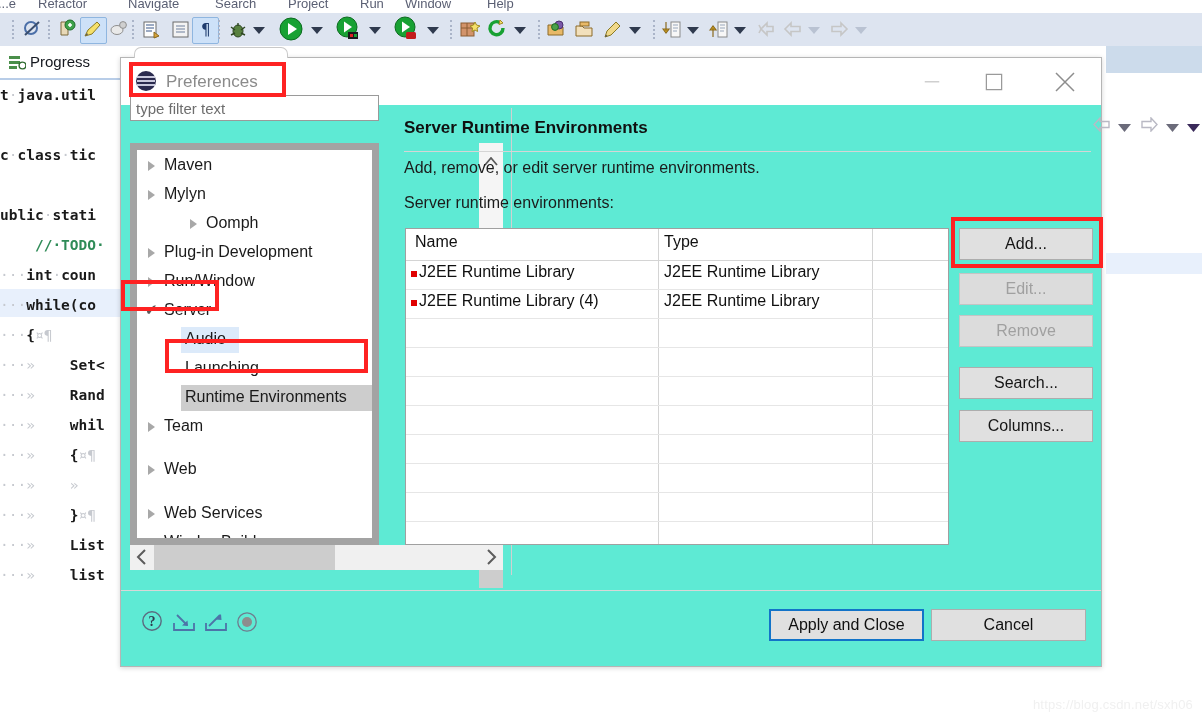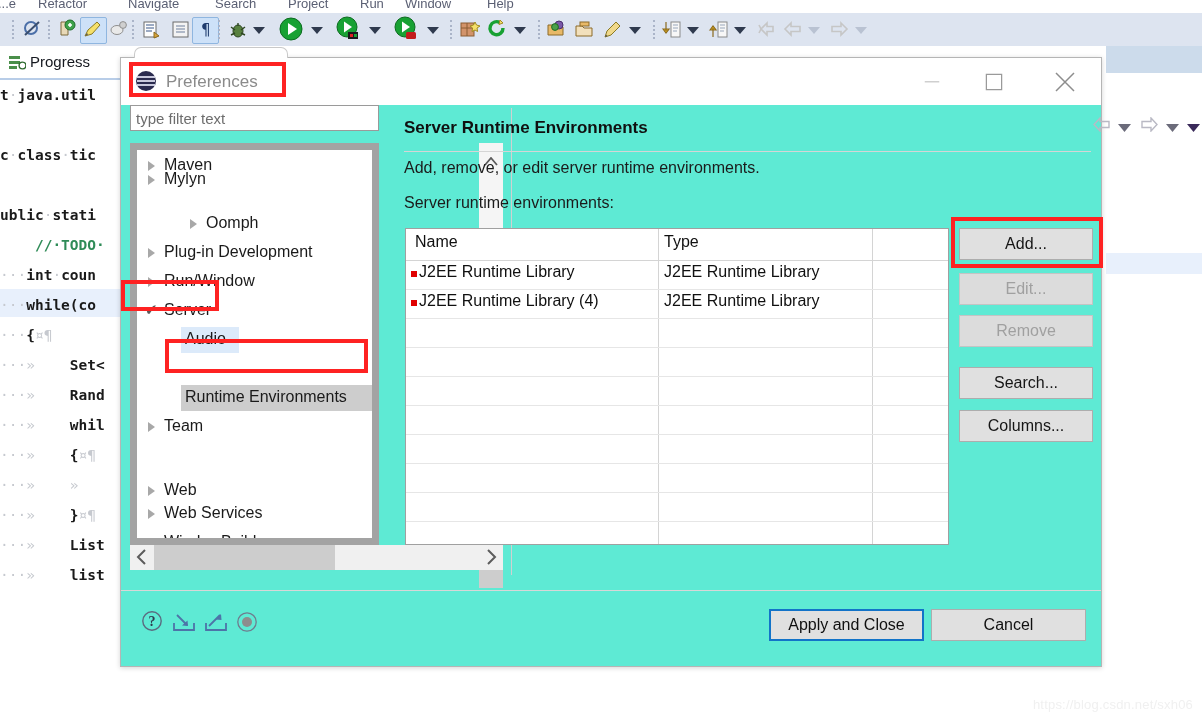--- a/index.html
+++ b/index.html
@@ -80,21 +80,21 @@
   #dlg-icon{position:absolute;left:14px;top:12px;width:22px;height:22px;}
   #dlg-title{position:absolute;left:45px;top:14px;font-size:17px;color:#8b8b8b;}
   .win-btn{position:absolute;top:0;width:47px;height:47px;cursor:default;}
   .win-btn svg{position:absolute;left:50%;top:50%;transform:translate(-50%,-50%);}
 
   
   .redbox{position:absolute;border:4px solid #fe2222;box-sizing:border-box;pointer-events:none;}
 
   
   #filter-input{
-    position:absolute;left:9px;top:47px;width:249px;height:26px;
+    position:absolute;left:9px;top:37px;width:249px;height:26px;
     background:#ffffff;border:1px solid #9a9a9a;box-sizing:border-box;padding-left:12px;
   }
   #filter-input .ph{position:absolute;left:5px;top:4px;font-size:15px;color:#6d6d6d;}
   #tree-panel{
     position:absolute;left:9px;top:85px;width:249px;height:402px;
     background:#ffffff;border:7px solid #a3a3a3;box-sizing:border-box;overflow:hidden;
   }
   .tree-row{position:absolute;left:0;width:247px;height:29px;}
   .tree-row .arrow{
     position:absolute;left:11px;top:9px;width:0;height:0;
@@ -389,21 +389,21 @@
 
   <div id="filter-input">
     <span class="ph">type filter text</span>
   </div>
 
   <div id="tree-panel">
       <div class="tree-row l0" style="top: 2px;">
         <span class="arrow"></span>
         <span class="lbl">Maven</span>
       </div>
-      <div class="tree-row l0" style="top: 16px;">
+      <div class="tree-row l0" style="top: 31px;">
         <span class="arrow"></span>
         <span class="lbl">Mylyn</span>
       </div>
       <div class="tree-row l0" style="top: 60px; margin-left: 42px;">
         <span class="arrow"></span>
         <span class="lbl">Oomph</span>
       </div>
       <div class="tree-row l0" style="top: 89px;">
         <span class="arrow"></span>
         <span class="lbl">Plug-in Development</span>
@@ -413,29 +413,32 @@
         <span class="lbl">Run/Window</span>
       </div>
       <div class="tree-row l0" style="top: 147px;">
         <span class="check">✔</span>
         <span class="lbl">Server</span>
       </div>
       <div class="tree-row l1" style="top: 176px;">
         <span class="selbg" style="background: rgb(220, 234, 250); width: 58px;"></span>
         <span class="lbl">Audio</span>
       </div>
+      <div class="tree-row l1" style="top: 205px;">
+        <span class="lbl">Launching</span>
+      </div>
       <div class="tree-row l1" style="top: 234px;">
         <span class="selbg" style="background: rgb(205, 205, 205); width: 196px;"></span>
         <span class="lbl">Runtime Environments</span>
       </div>
       <div class="tree-row l0" style="top: 263px;">
         <span class="arrow"></span>
         <span class="lbl">Team</span>
       </div>
-      <div class="tree-row l0" style="top: 327px; padding-left: 48px;">
+      <div class="tree-row l0" style="top: 306px; padding-left: 48px;">
         <span class="arrow"></span>
         <span class="lbl">Web</span>
       </div>
       <div class="tree-row l0" style="top: 350px;">
         <span class="arrow"></span>
         <span class="lbl">Web Services</span>
       </div>
       <div class="tree-row l0" style="top: 379px;">
         <span class="arrow"></span>
         <span class="lbl">WindowBuilder</span>

